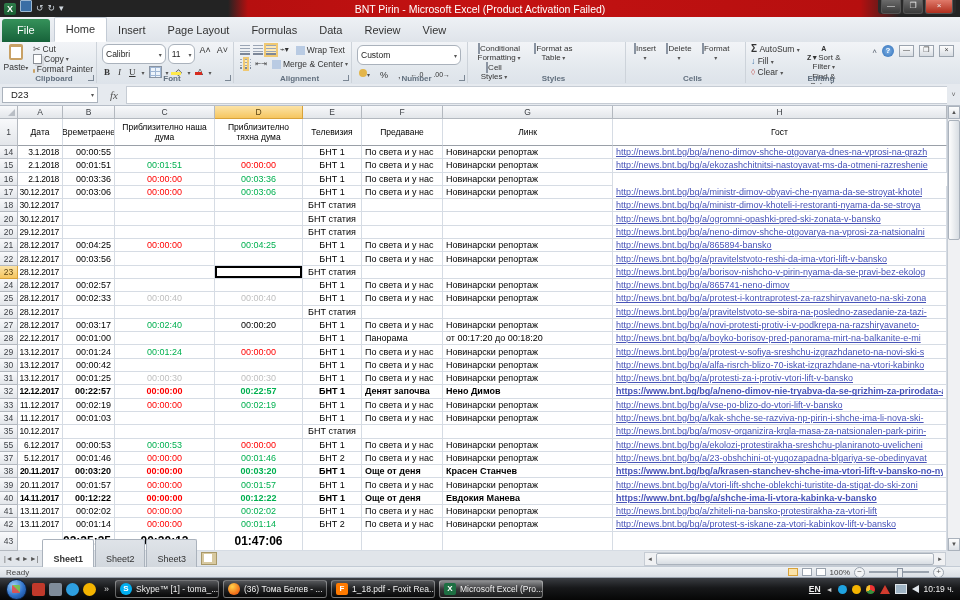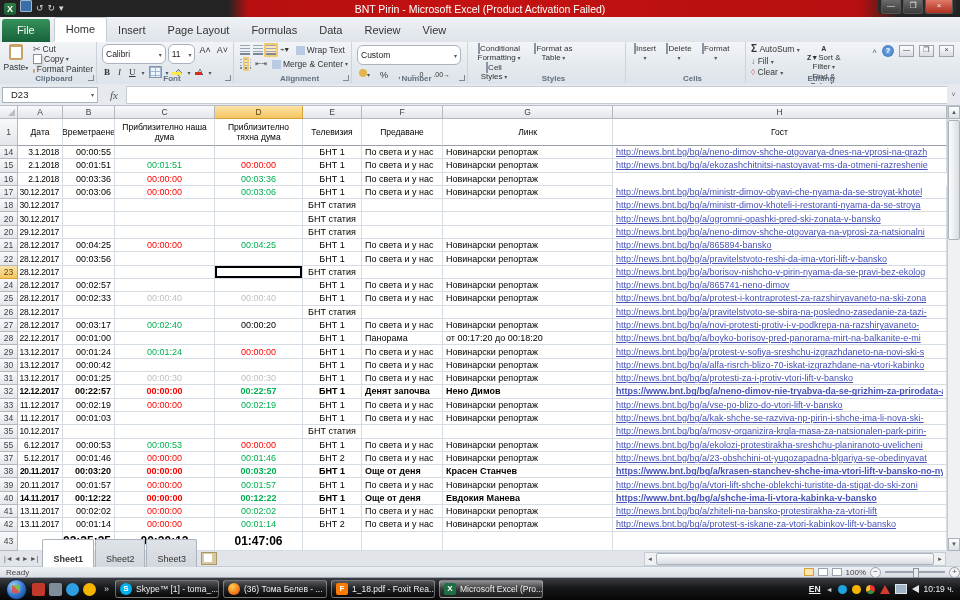--- a/index.html
+++ b/index.html
@@ -120,21 +120,21 @@
   .addsheet:after{content:"";position:absolute;left:2px;top:1px;width:8px;height:8px;background:#fff;}
   .hscroll{margin-left:auto;margin-right:14px;width:300px;height:12px;background:#f0f1f3;
     border:1px solid #c6ccd4;display:flex;align-items:center;}
   .hthumb{flex:1;height:10px;margin:0 1px;background:linear-gradient(#fdfdfd,#d8dde3);border:1px solid #aab2bc;border-radius:2px;}
   .harr{font-size:6px;color:#555;padding:0 2px;}
   
   .statusbar{position:absolute;top:567px;left:0;width:960px;height:11px;
     background:linear-gradient(#eef1f4,#d9dee4);border-bottom:1px solid #9aa3ae;
     display:flex;align-items:center;font-size:8px;color:#444;box-sizing:border-box;}
   .ready{padding-left:6px;}
-  .sright{margin-left:auto;display:flex;align-items:center;gap:4px;}
+  .sright{margin-left:auto;display:flex;align-items:center;gap:4px;padding-right:16px;}
   .viewbtn{width:10px;height:8px;border:1px solid #9aa3ae;background:#fff;box-sizing:border-box;}
   .viewbtn.on{background:#fbe3a9;border-color:#d8a23a;}
   .zoomtrack{width:60px;height:2px;background:#9aa3ae;position:relative;}
   .zoomthumb{position:absolute;left:28px;top:-3px;width:4px;height:8px;background:#e8ebee;border:1px solid #8a94a2;}
   .zbtn{font-size:8px;color:#555;width:9px;height:9px;border:1px solid #9aa3ae;border-radius:50%;
     line-height:7px;text-align:center;background:#f2f4f6;}
   
   .taskbar{position:absolute;top:578px;left:0;width:960px;height:22px;
     background:linear-gradient(#3a3d42,#17181a 45%,#060606);display:flex;align-items:center;color:#fff;}
   .orb{width:19px;height:19px;border-radius:50%;margin:0 5px 0 6px;

